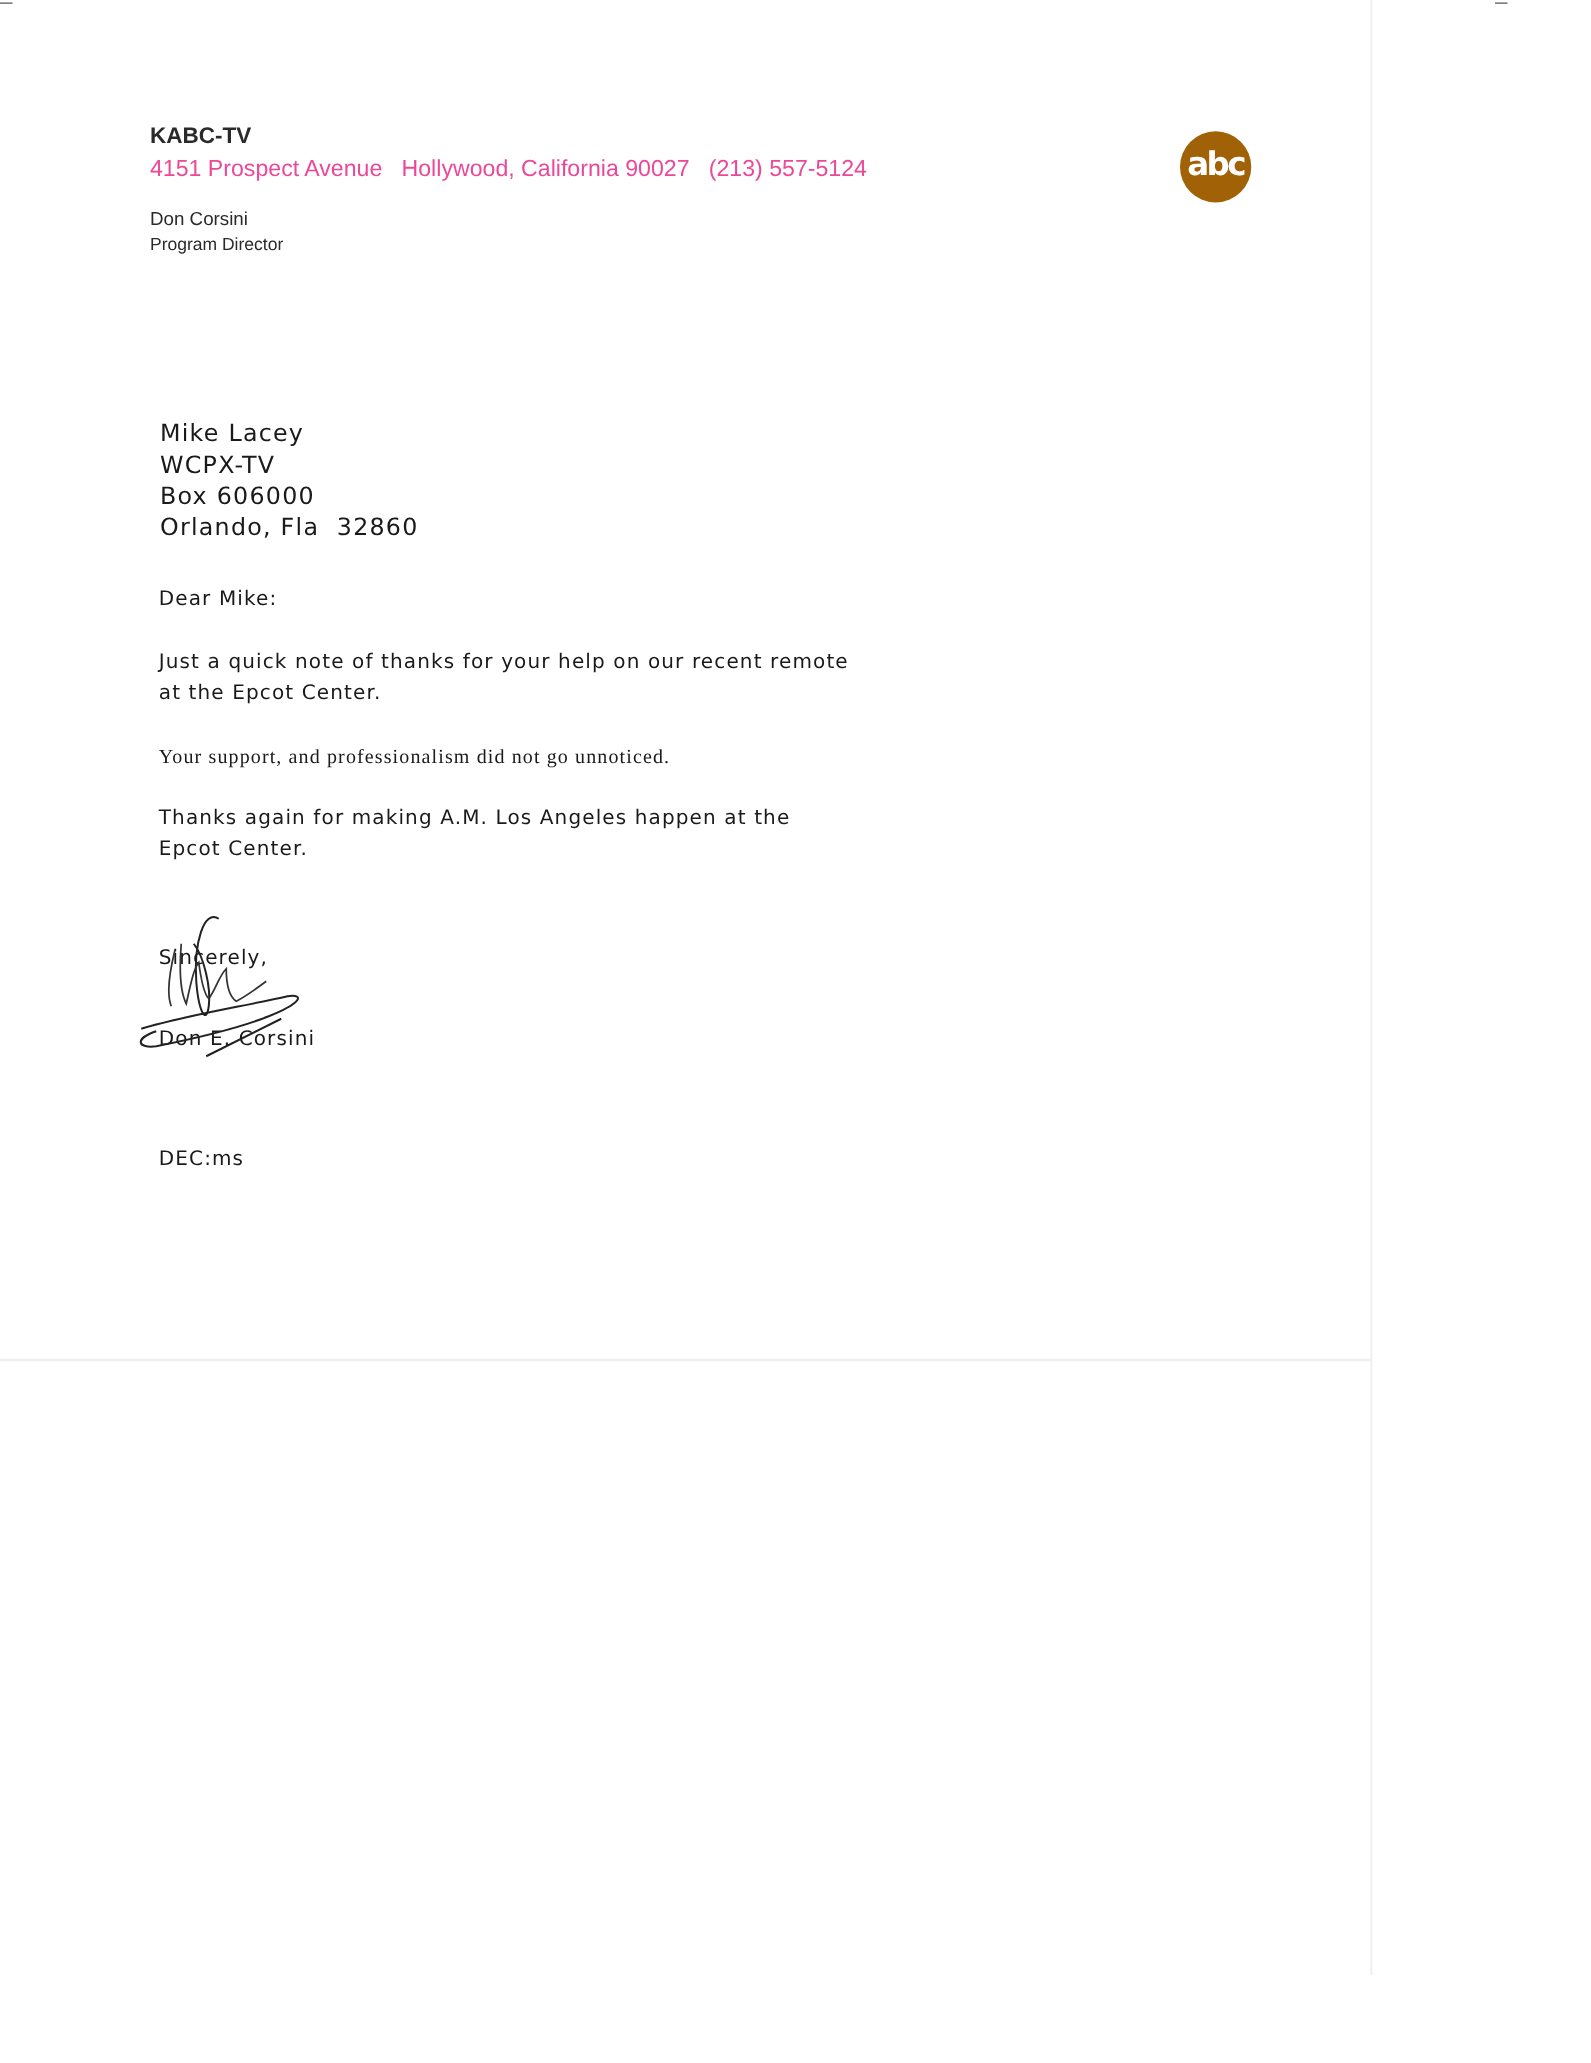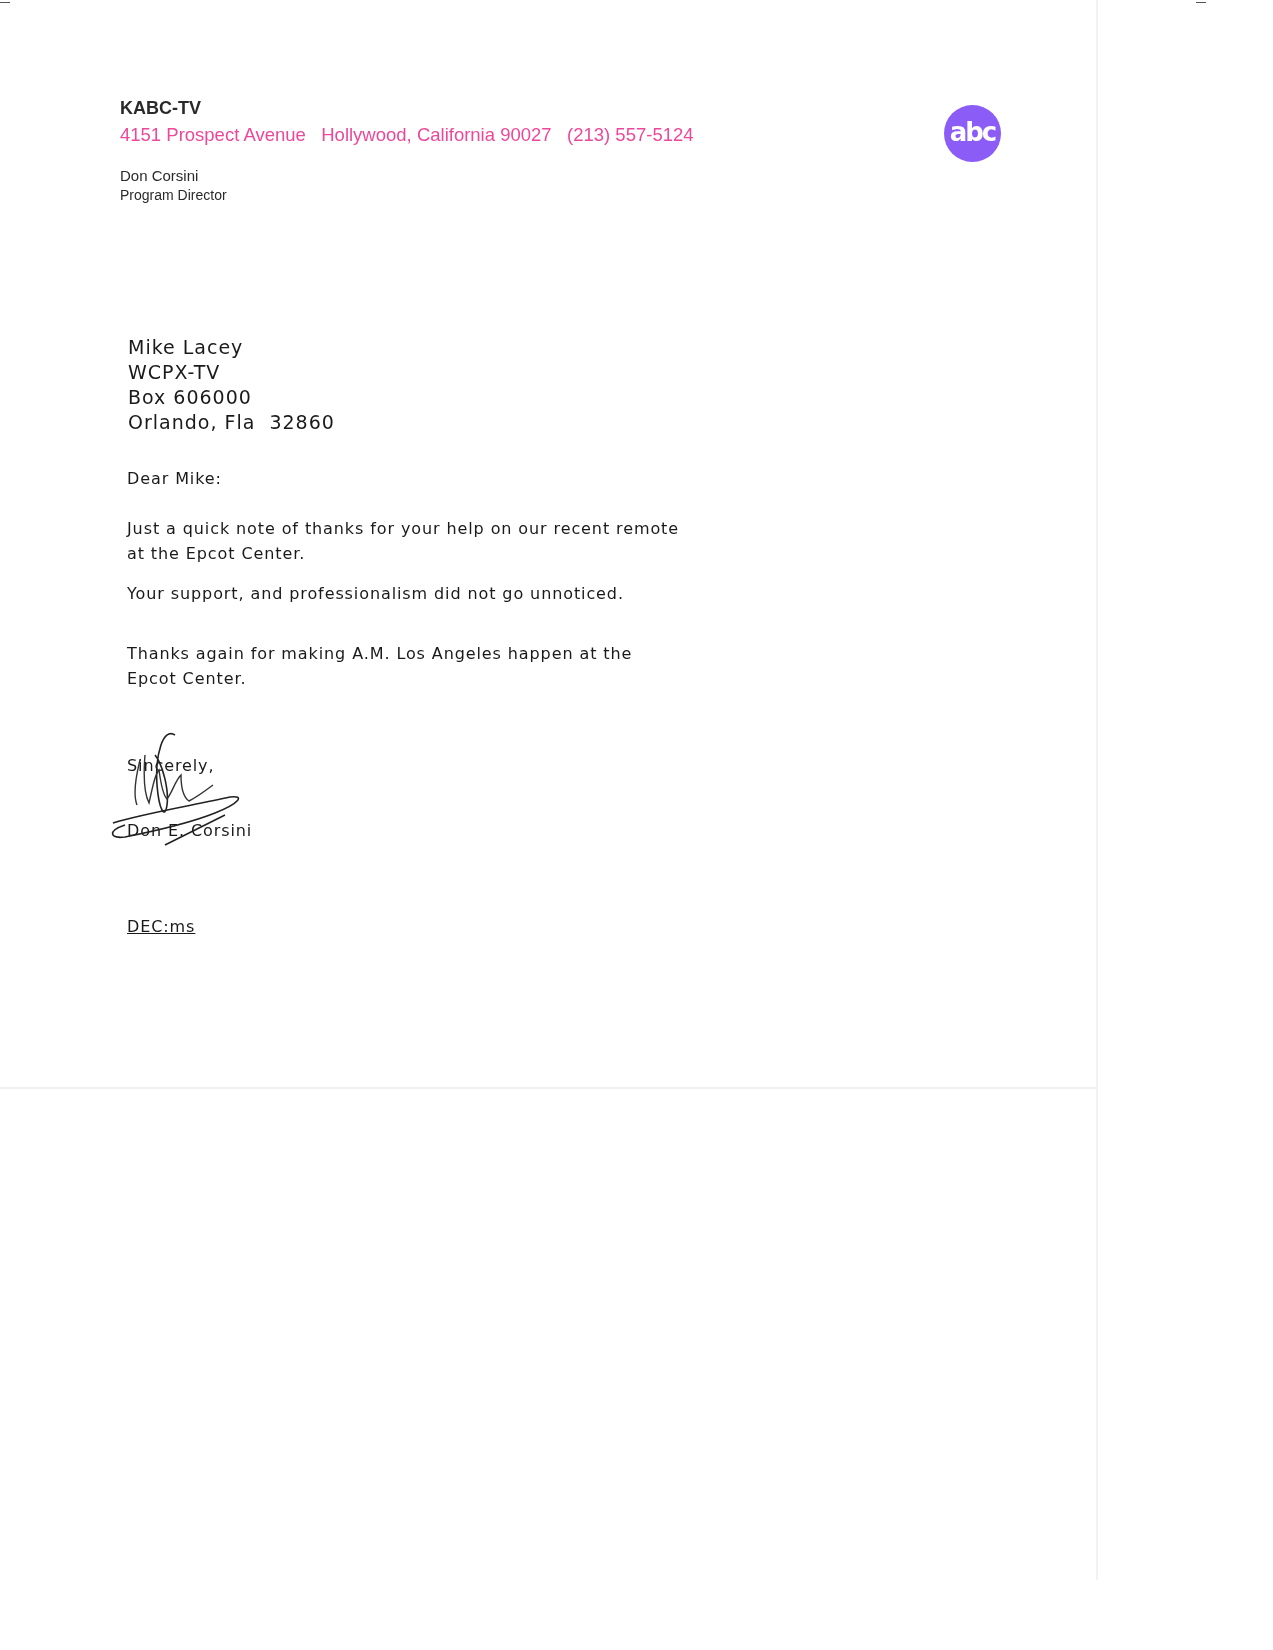--- a/index.html
+++ b/index.html
@@ -9,34 +9,34 @@
     }
     .page-edge-right { position: absolute; left: 1096px; top: 0; width: 2px; height: 1580px; background: #f2f2f2; }
     .fold { position: absolute; left: 0; top: 1087px; width: 1096px; height: 2px; background: #f0f0f0; }
     .corner-mark { position: absolute; top: 2px; height: 1px; width: 10px; background: #555; }
 
     .lh-station { position: absolute; left: 120px; top: 98px; font-family: "Liberation Sans", sans-serif; font-weight: bold; font-size: 18px; color: #2a2a2a; }
     .lh-address { position: absolute; left: 120px; top: 124px; font-family: "Liberation Sans", sans-serif; font-size: 18.5px; color: #ec4899; white-space: pre; }
     .lh-name { position: absolute; left: 120px; top: 167px; font-family: "Liberation Sans", sans-serif; font-weight: normal; font-size: 15px; color: #2a2a2a; }
     .lh-title { position: absolute; left: 120px; top: 187px; font-family: "Liberation Sans", sans-serif; font-size: 14px; color: #2a2a2a; }
 
-    .logo { position: absolute; left: 944px; top: 105px; width: 57px; height: 57px; border-radius: 50%; background: #8b5cf6; display: flex; align-items: center; justify-content: center; }
+    .logo { position: absolute; left: 944px; top: 105px; width: 57px; height: 57px; border-radius: 50%; background: #a16207; display: flex; align-items: center; justify-content: center; }
     .logo span { color: #fff; font-family: "DejaVu Sans", sans-serif; font-weight: bold; font-size: 26px; letter-spacing: -2px; margin-top: -4px; }
 
     .addr-block { position: absolute; left: 128px; top: 290px; font-size: 19px; line-height: 25px; letter-spacing: 1px; margin-top: 45px; }
     .addr-line { white-space: pre; }
 
     .body-text { position: absolute; left: 127px; font-size: 16px; letter-spacing: 0.9px; line-height: 25px; white-space: pre; }
     .salutation { top: 466px; }
     .para1 { top: 516px; }
-    .para2 { top: 581px; }
+    .para2 { top: 593px; font-family: Liberation Serif, serif; }
     .para3 { top: 641px; }
     .closing { top: 741px; margin-top: 12px; }
     .signer { top: 818px; }
-    .initials { top: 914px; text-decoration: underline; }
+    .initials { top: 914px; }
 
     .signature { position: absolute; left: 105px; top: 725px; width: 170px; height: 140px; }
   </style>
 </head>
 <body>
 
 <div class="corner-mark" style="left:0;"></div>
 <div class="corner-mark" style="left:1196px;"></div>
 <div class="page-edge-right"></div>
 <div class="fold"></div>

